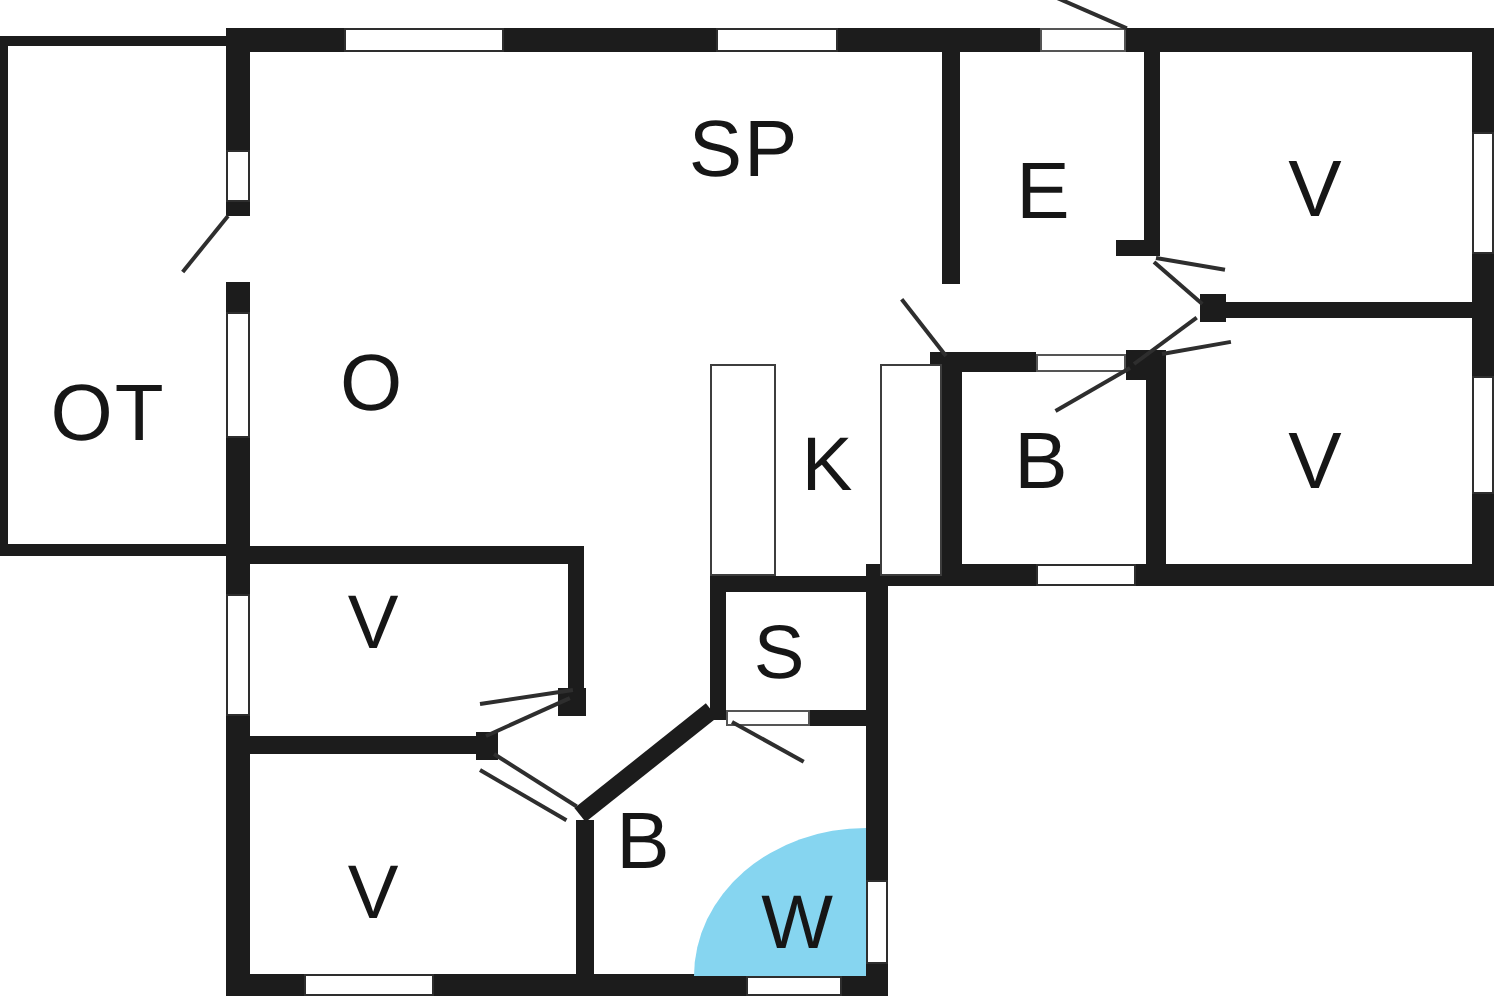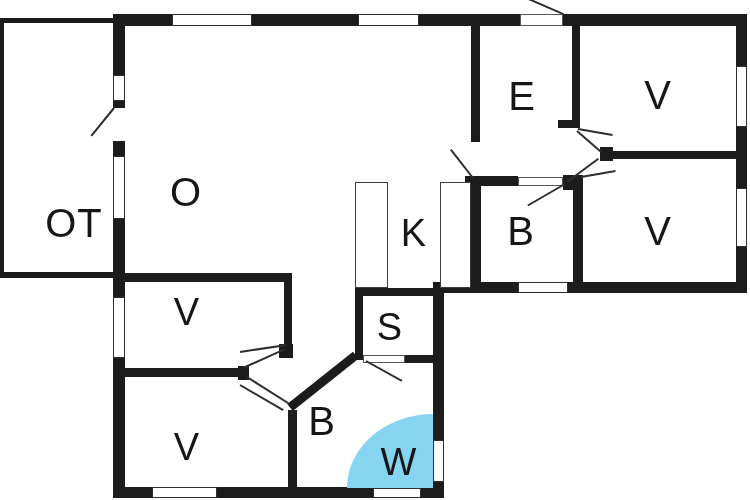--- a/index.html
+++ b/index.html
@@ -112,22 +112,23 @@
   <div class="leaf" style="left:243px;top:367px;width:46px;transform:rotate(-24.3deg);"></div>
   <div class="leaf" style="left:247px;top:376px;width:49px;transform:rotate(32.4deg);"></div>
   <div class="leaf" style="left:240px;top:384px;width:50px;transform:rotate(30.2deg);"></div>
   <div class="leaf" style="left:366px;top:360px;width:41px;transform:rotate(29deg);"></div>
 
   <div class="fixture" style="left:355px;top:182px;width:33px;height:106px;"></div>
   <div class="fixture" style="left:440px;top:182px;width:31px;height:106px;"></div>
 
   <div class="shower" style="left:347px;top:414px;width:86px;height:74px;"></div>
 
-  <div class="label" style="left:54px;top:223px;margin-left:20px;">OT</div>
+  <div class="label" style="left:54px;top:207px;">OT</div>
   <div class="label" style="left:186px;top:192px;">O</div>
+  <div class="label" style="left:372px;top:75px;">SP</div>
   <div class="label" style="left:522px;top:96px;">E</div>
   <div class="label" style="left:658px;top:95px;">V</div>
   <div class="label" style="left:521px;top:231px;">B</div>
   <div class="label" style="left:658px;top:231px;">V</div>
   <div class="label sm" style="left:414px;top:233px;">K</div>
   <div class="label sm" style="left:187px;top:312px;">V</div>
   <div class="label sm" style="left:187px;top:447px;">V</div>
   <div class="label sm" style="left:390px;top:327px;">S</div>
   <div class="label" style="left:322px;top:421px;">B</div>
   <div class="label sm" style="left:399px;top:462px;">W</div>

